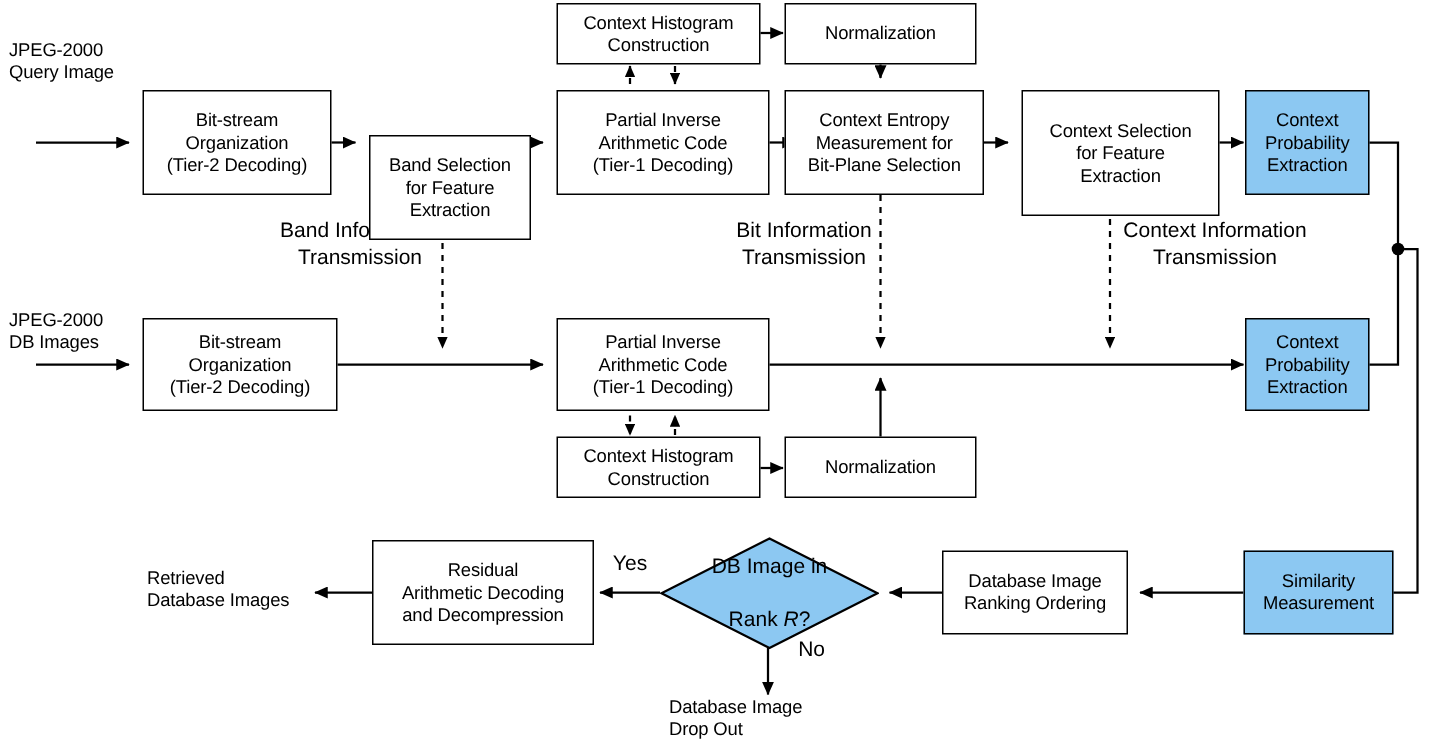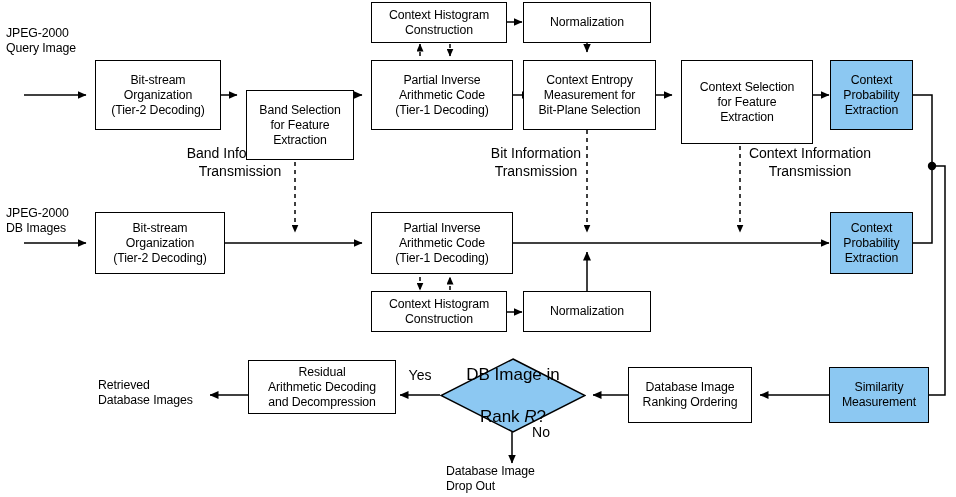--- a/index.html
+++ b/index.html
@@ -12,21 +12,21 @@
         text-align:center;line-height:1.22;font-size:12.3px;letter-spacing:-0.1px;}
   .node.blue{background:#8cc8f2;}
   .node span{display:block;width:100%;white-space:pre-line;}
   .freetext{position:absolute;font-size:12.3px;
             line-height:1.25;white-space:pre-line;letter-spacing:-0.1px;}
   .smalllbl{position:absolute;font-size:14px;white-space:pre-line;
             text-align:center;line-height:1.25;}
   .diamond{position:absolute;}
   .diamond .dtext{position:absolute;left:0;top:0;width:100%;height:100%;
                   display:flex;align-items:center;justify-content:center;
-                  text-align:center;font-size:17px;line-height:1.25;
+                  text-align:center;font-size:14px;line-height:1.25;
                   white-space:pre-line;}
   .ital{font-style:italic;}
 </style>
 </head>
 <body>
 
 <div id="canvas">
 
   <svg id="wires" viewBox="0 0 956 497">
     <defs>
@@ -183,21 +183,21 @@
   <div class="node blue" style="left:829px;top:367px;width:100px;height:56px;">
     <span>Similarity
 Measurement</span>
   </div>
 
   <div class="node" style="left:628px;top:367px;width:124px;height:56px;">
     <span>Database Image
 Ranking Ordering</span>
   </div>
 
-  <div class="node" style="left:248px;top:360px;width:148px;height:54px;">
+  <div class="node" style="left:248px;top:360px;width:148px;height:70px;">
     <span>Residual
 Arithmetic Decoding
 and Decompression</span>
   </div>
 
   <div class="diamond" style="left:440px;top:358px;width:146px;height:75px;">
     <svg width="146" height="75" viewBox="0 0 146 75">
       <polygon points="73,1 145,37.5 73,74 1,37.5" fill="#8cc8f2" stroke="#000" stroke-width="1.5"></polygon>
     </svg>
     <div class="dtext">

